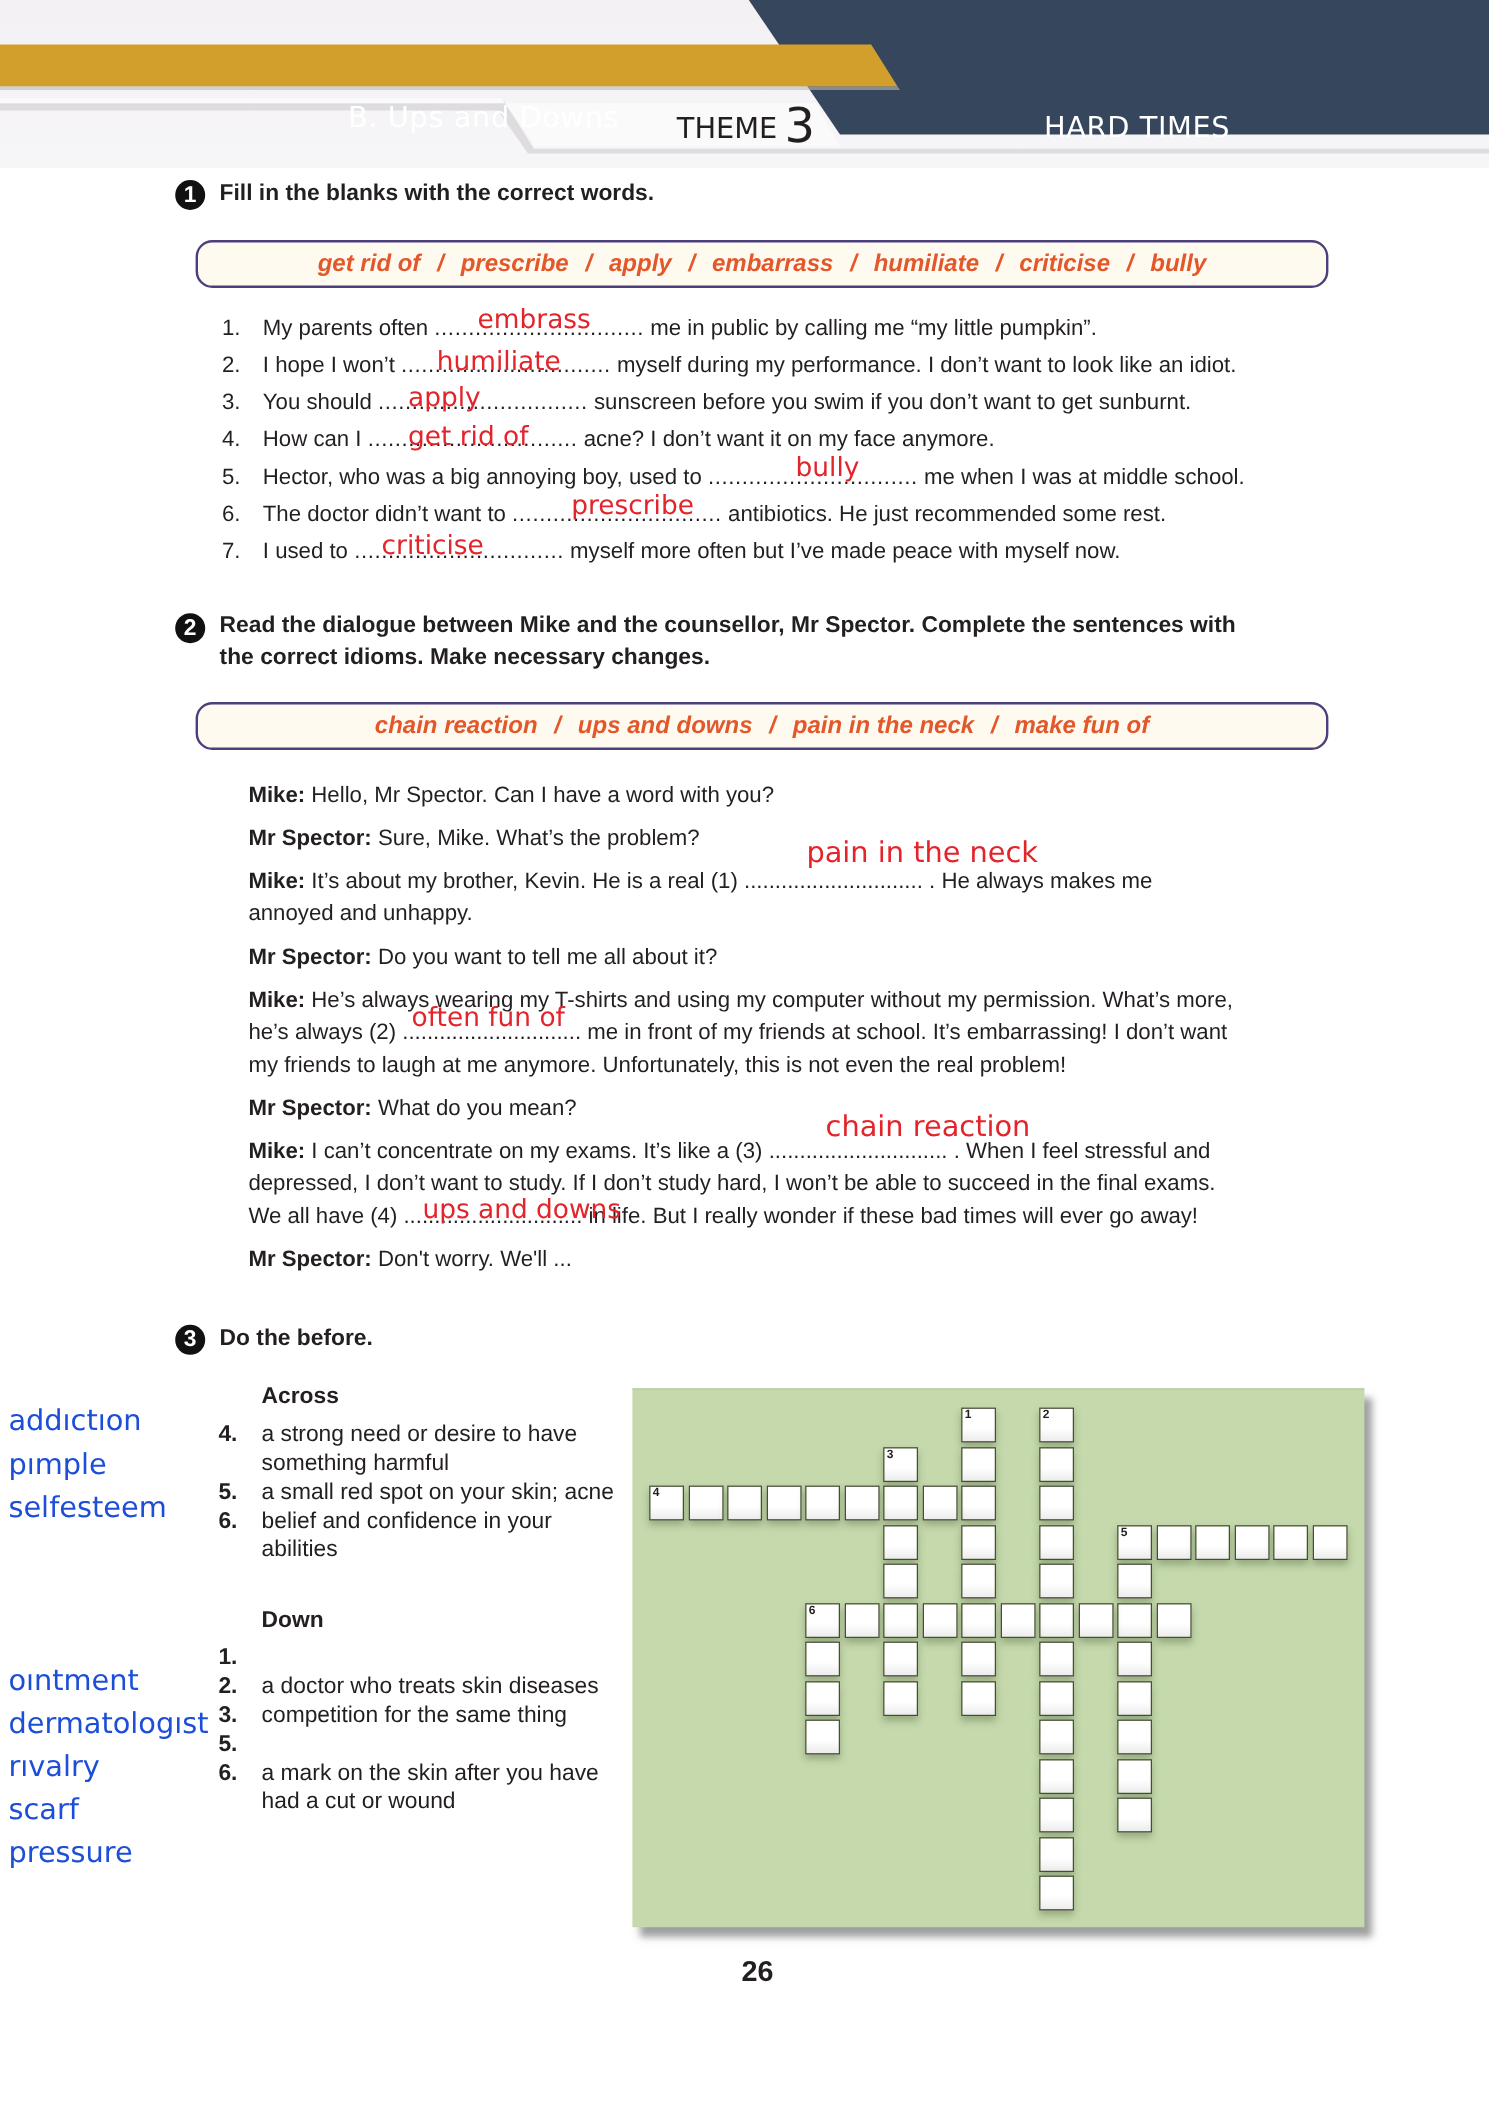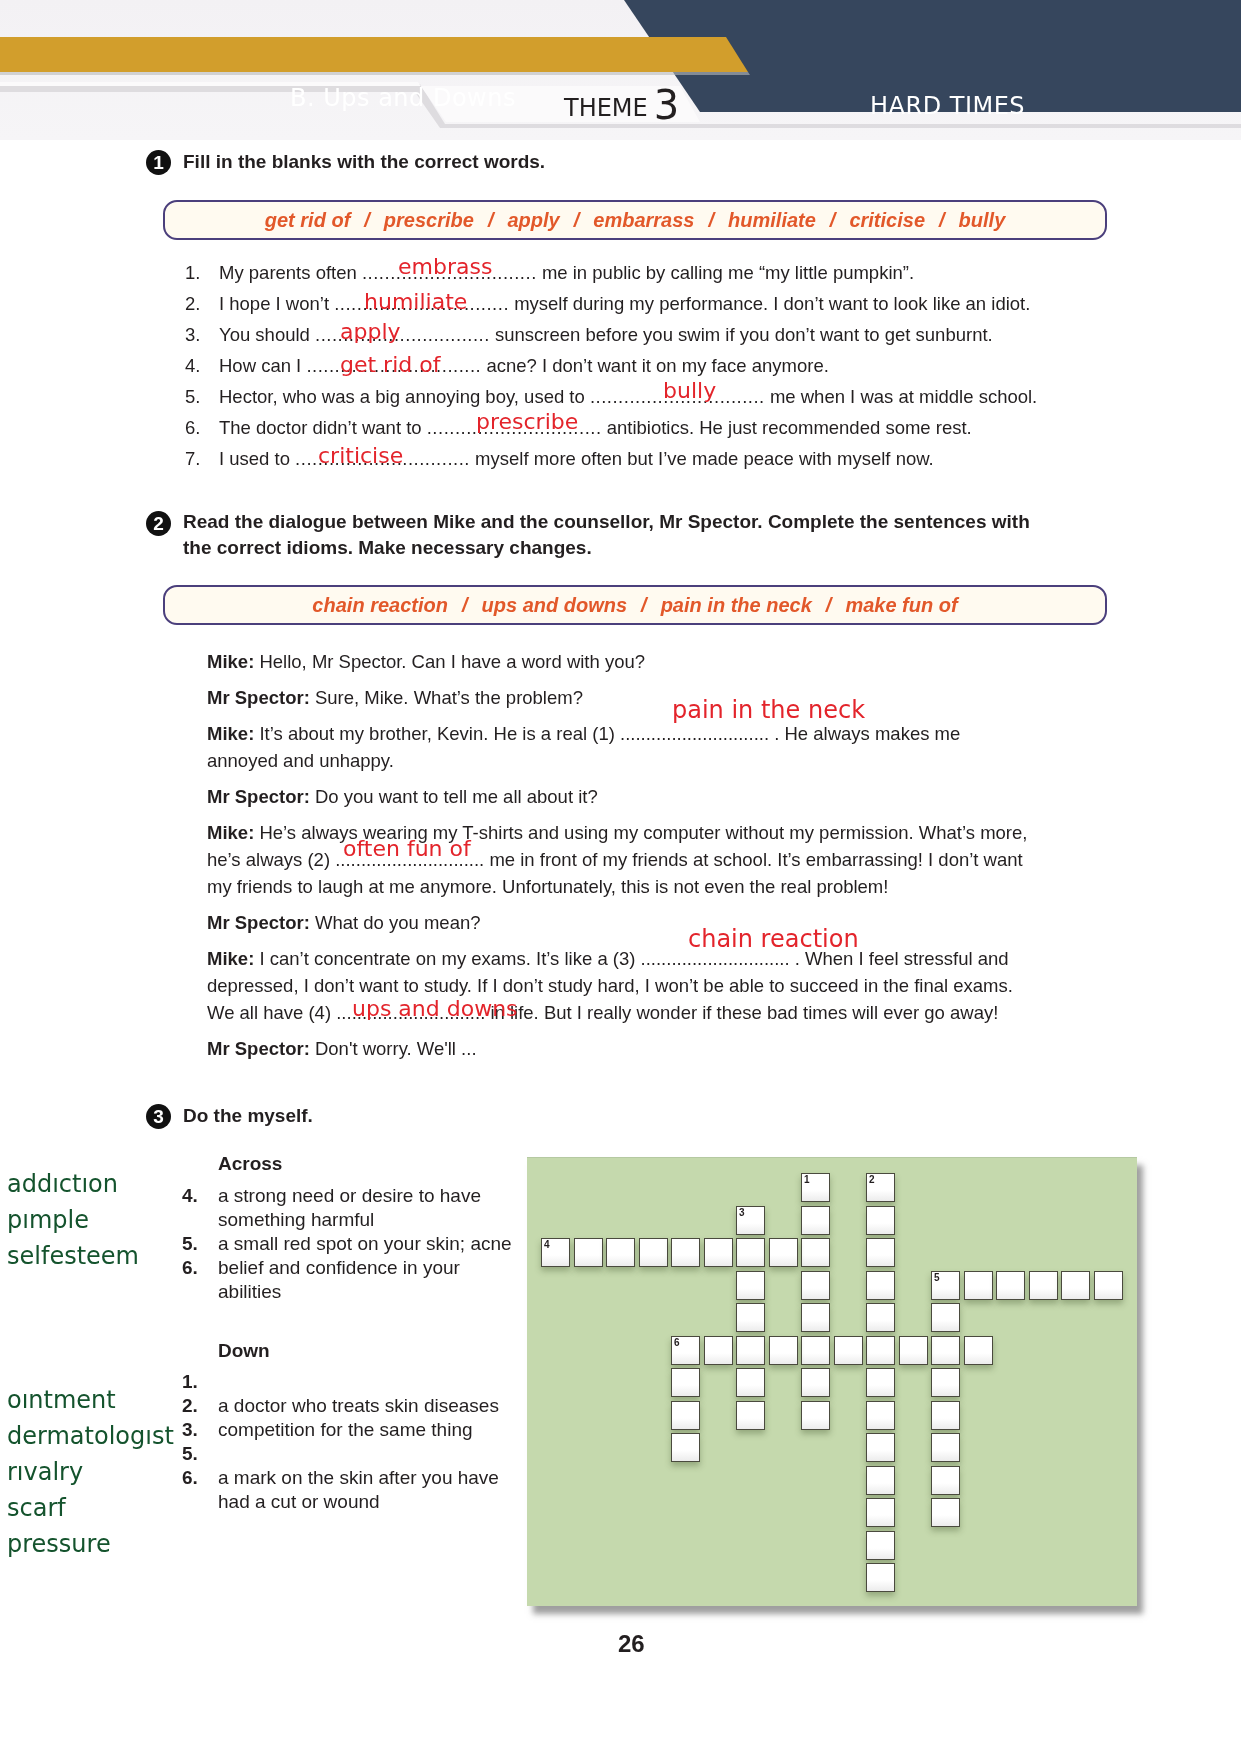--- a/index.html
+++ b/index.html
@@ -24,21 +24,21 @@
   .item{font-size:18.5px;line-height:24px;white-space:nowrap;}
   .item .num{display:inline-block;width:34px;}
   .dots{letter-spacing:0.5px;}
   .hw{position:absolute;color:#e3242b;font-family:"DejaVu Sans",sans-serif;font-size:22px;line-height:22px;white-space:nowrap;}
   .dlg{font-size:18.5px;line-height:27px;width:930px;margin-left:24px;}
   .dlg b{font-weight:bold;}
   .clue-head{font-weight:bold;font-size:19px;}
   .clue{font-size:19px;line-height:24px;display:flex;}
   .clue .cn{font-weight:bold;width:36px;flex:none;}
   .clue .ct{width:300px;}
-  .sidew{color:#14532d;font-family:"DejaVu Sans",sans-serif;font-size:24px;line-height:36px;}
+  .sidew{color:#1d4ed8;font-family:"DejaVu Sans",sans-serif;font-size:24px;line-height:36px;}
   #grid{left:527px;top:1157px;width:610px;height:448px;background:#c5d9ad;
         box-shadow:6px 8px 6px rgba(80,80,80,0.55);border-top:1px solid #b5c9a2;}
   .cell{position:absolute;width:29px;height:29px;background:linear-gradient(#ffffff 60%,#ececec);
         border:1.5px solid #4a4a3e;box-sizing:border-box;box-shadow:0 4px 6px rgba(60,80,40,0.35);}
   .cell span{position:absolute;left:2px;top:0;font-size:10px;font-weight:bold;}
   #page-number{left:618px;top:1630px;font-weight:bold;font-size:24px;}
 </style>
 </head>
 <body>
 
@@ -113,21 +113,21 @@
 <div class="abs dlg" style="left:183px;top:909px;"><b>Mr Spector:</b> <span>What do you mean?</span></div>
 <div class="abs dlg" style="left:183px;top:945px;"><b>Mike:</b> <span>I can’t concentrate on my exams. It’s like a (3) ............................. . When I feel stressful and</span><br><span>depressed, I don’t want to study. If I don’t study hard, I won’t be able to succeed in the final exams.</span><br><span>We all have (4) ............................. in life. But I really wonder if these bad times will ever go away!</span></div>
 <div class="abs dlg" style="left:183px;top:1035px;"><b>Mr Spector:</b> <span>Don't worry. We'll ...</span></div>
 
 <div class="hw" style="left:672px;top:699px;font-size:24px;">pain in the neck</div>
 <div class="hw" style="left:343px;top:838px;">often fun of</div>
 <div class="hw" style="left:688px;top:928px;font-size:24px;">chain reaction</div>
 <div class="hw" style="left:352px;top:998px;">ups and downs</div>
 
 <div class="abs bullet" style="left:146px;top:1104px;">3</div>
-<div class="abs heading" style="left:183px;top:1103px;">Do the myself.</div>
+<div class="abs heading" style="left:183px;top:1103px;">Do the before.</div>
 
 <div class="abs clue-head" style="left:218px;top:1153px;">Across</div>
 <div class="abs" style="left:182px;top:1184px;">
   <div class="clue">
       <span class="cn">4.</span>
       <span class="ct">a strong need or desire to have something harmful</span>
     </div>
   <div class="clue">
       <span class="cn">5.</span>
       <span class="ct">a small red spot on your skin; acne</span>

